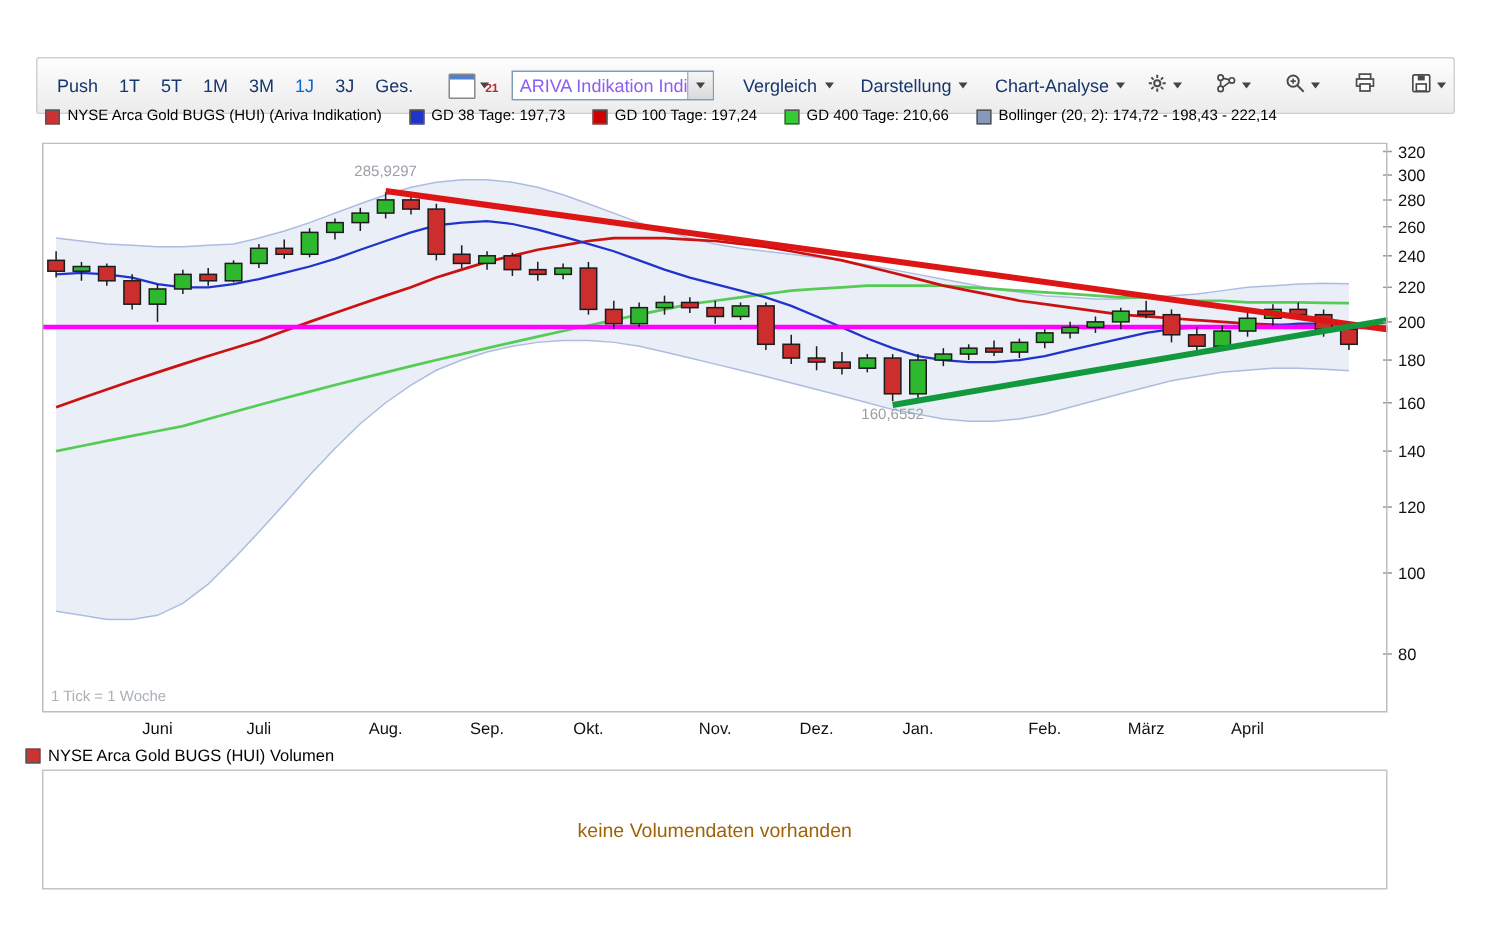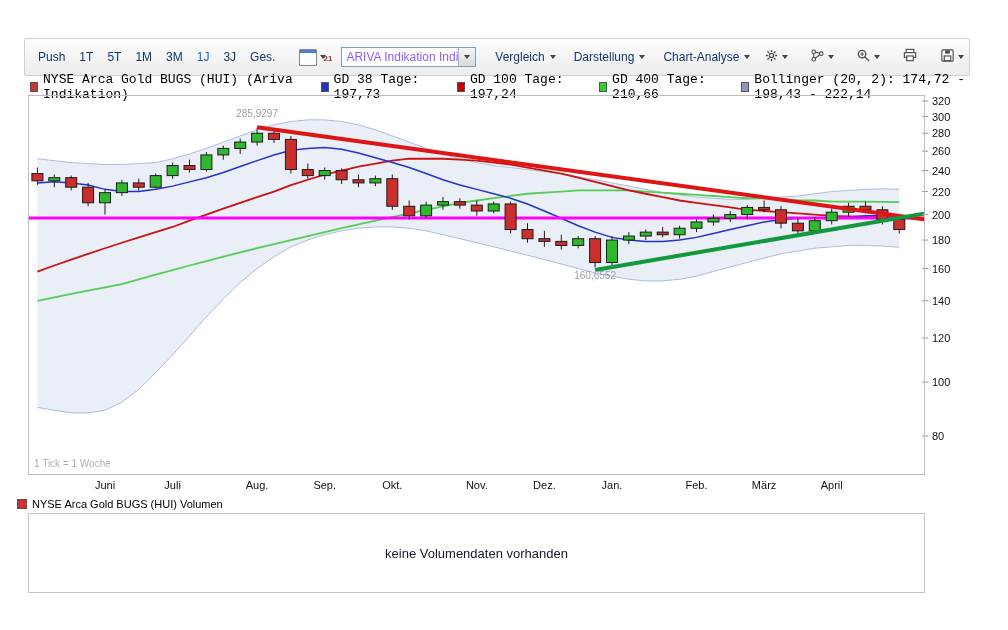--- a/index.html
+++ b/index.html
@@ -24,32 +24,32 @@
   .cal-num{position:absolute;left:0;right:0;top:3px;text-align:center;font-size:8px;font-weight:bold;
            color:#b03030;line-height:11px;margin-left:23px;}
   .select{display:flex;align-items:center;width:152px;height:20px;border:1px solid #7f9db9;background:#fff;
           margin:0 10px;cursor:pointer;box-sizing:border-box;}
   .select-text{flex:1;font-size:12px;color:#8b5cf6;padding-left:4px;white-space:nowrap;overflow:hidden;text-align:right;}
   .select-caretbox{width:16px;height:18px;background:linear-gradient(#f6f6f6,#d9d9d9);border-left:1px solid #aab4c8;
           display:flex;align-items:center;justify-content:center;}
   .tb-icons{margin-left:auto;display:flex;align-items:center;gap:12px;padding-right:4px;}
 
   
-  .legend{position:absolute;left:30px;top:72px;display:flex;align-items:center;gap:18px;font-size:13px;color:#000;font-family:Liberation Mono, monospace;}
+  .legend{position:absolute;left:30px;top:72px;display:flex;align-items:center;gap:18px;font-size:10px;color:#000;}
   .legend-item{display:flex;align-items:center;}
   .sq{width:8px;height:8px;border:1px solid #555;display:inline-block;margin-right:5px;}
 
   
   .chart-wrap{position:absolute;left:28px;top:95px;}
   svg text{font-family:"Liberation Sans",sans-serif;}
 
   
   .vol-legend{position:absolute;left:17px;top:498px;display:flex;align-items:center;font-size:11px;color:#000;}
   .vol-panel{position:absolute;left:28px;top:513px;width:897px;height:80px;border:1px solid #c4c4c4;
-             display:flex;align-items:center;justify-content:center;font-size:13px;color:#0f172a;box-sizing:border-box;}
+             display:flex;align-items:center;justify-content:center;font-size:13px;color:#a16207;box-sizing:border-box;}
 </style>
 </head>
 <body>
 
 <div class="page">
 
   <div class="toolbar">
     <button class="tb-btn">Push</button>
     <span class="sep"></span>
     <button class="tb-btn">1T</button>

